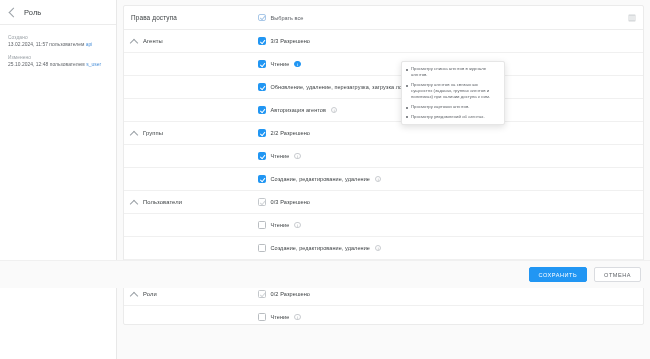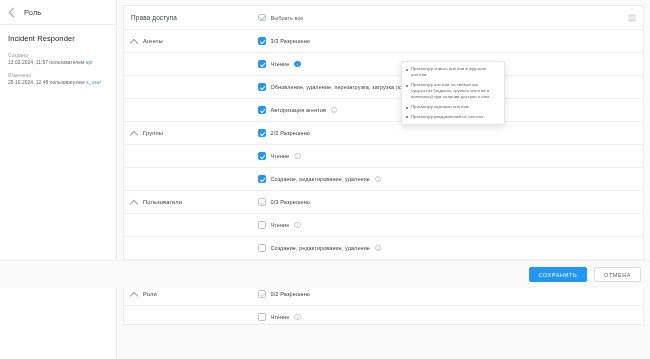--- a/index.html
+++ b/index.html
@@ -309,21 +309,20 @@
 <body>
 
 <div id="app">
 
   <div class="left-panel">
     <div class="back-row">
       <span class="back-chevron"></span>
       <span class="back-label">Роль</span>
     </div>
     <div class="divider-h"></div>
-    <div class="role-name">Incident Responder</div>
     <div class="meta-block">
       <div class="meta-group">
         <div class="meta-label">Создано</div>
         <div class="meta-value">
           <span>13.02.2024, 11:57 пользователем</span>
           <span class="meta-user-link">api</span>
         </div>
       </div>
       <div class="meta-group">
         <div class="meta-label">Изменено</div>

